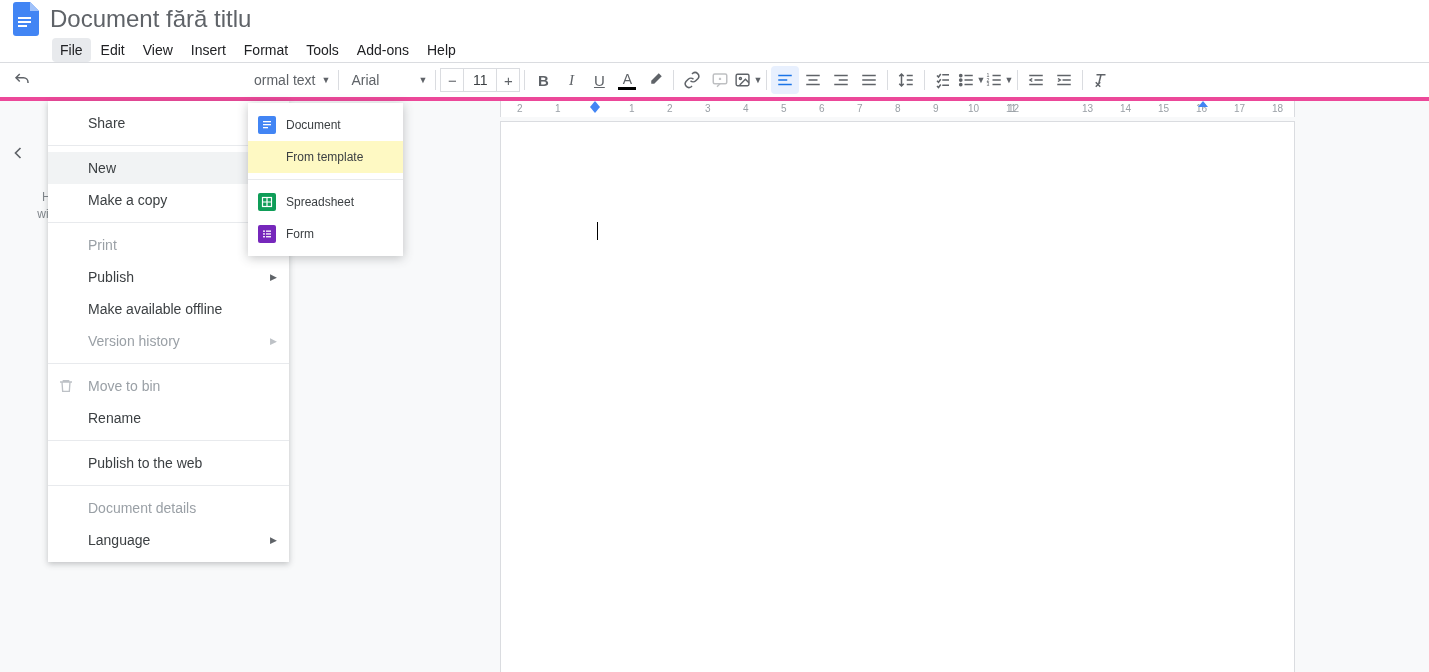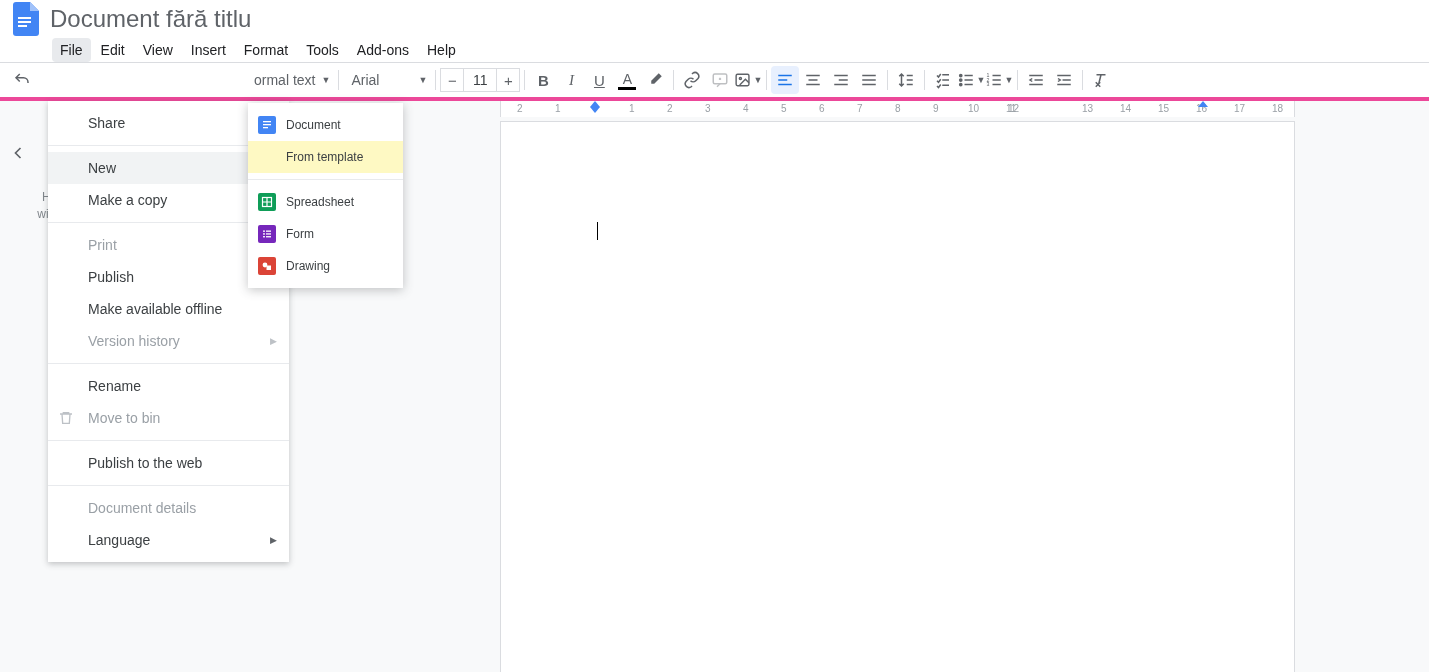--- a/index.html
+++ b/index.html
@@ -291,31 +291,31 @@
         <span class="arrow">▶</span>
     </div>
     <div class="fmi">
         <span>Make available offline</span>
       </div>
     <div class="fmi disabled">
       <span>Version history</span>
         <span class="arrow">▶</span>
     </div>
     <div class="fmsep"></div>
-    <div class="fmi">
-        <span>Rename</span>
-      </div>
     <div class="fmi disabled">
       <span class="lefticon">
         <svg width="16" height="16" viewBox="0 0 24 24" fill="none" stroke="#bdc1c6" stroke-width="2">
             <path d="M3 6h18M8 6V4h8v2M6 6l1 14h10l1-14"></path>
           </svg>
       </span>
       <span>Move to bin</span>
     </div>
+    <div class="fmi">
+        <span>Rename</span>
+      </div>
     <div class="fmsep"></div>
     <div class="fmi">
         <span>Publish to the web</span>
       </div>
     <div class="fmsep"></div>
     <div class="fmi disabled">
         <span>Document details</span>
       </div>
     <div class="fmi">
       <span>Language</span>
@@ -353,24 +353,15 @@
             <rect x="2" y="2.5" width="2" height="1.3"></rect>
             <rect x="5" y="2.5" width="5" height="1.3"></rect>
             <rect x="2" y="5.3" width="2" height="1.3"></rect>
             <rect x="5" y="5.3" width="5" height="1.3"></rect>
             <rect x="2" y="8.1" width="2" height="1.3"></rect>
             <rect x="5" y="8.1" width="5" height="1.3"></rect>
           </svg>
       </span>
       <span>Form</span>
     </div>
-    <div class="smi">
-      <span class="lefticon" style="background:#db4437">
-        <svg width="12" height="12" viewBox="0 0 12 12" fill="#fff">
-            <circle cx="4" cy="5" r="2.4"></circle>
-            <rect x="5.5" y="5.5" width="4.5" height="4.5"></rect>
-          </svg>
-      </span>
-      <span>Drawing</span>
-    </div>
   </div>
 
 </div>
 
 </body></html>

